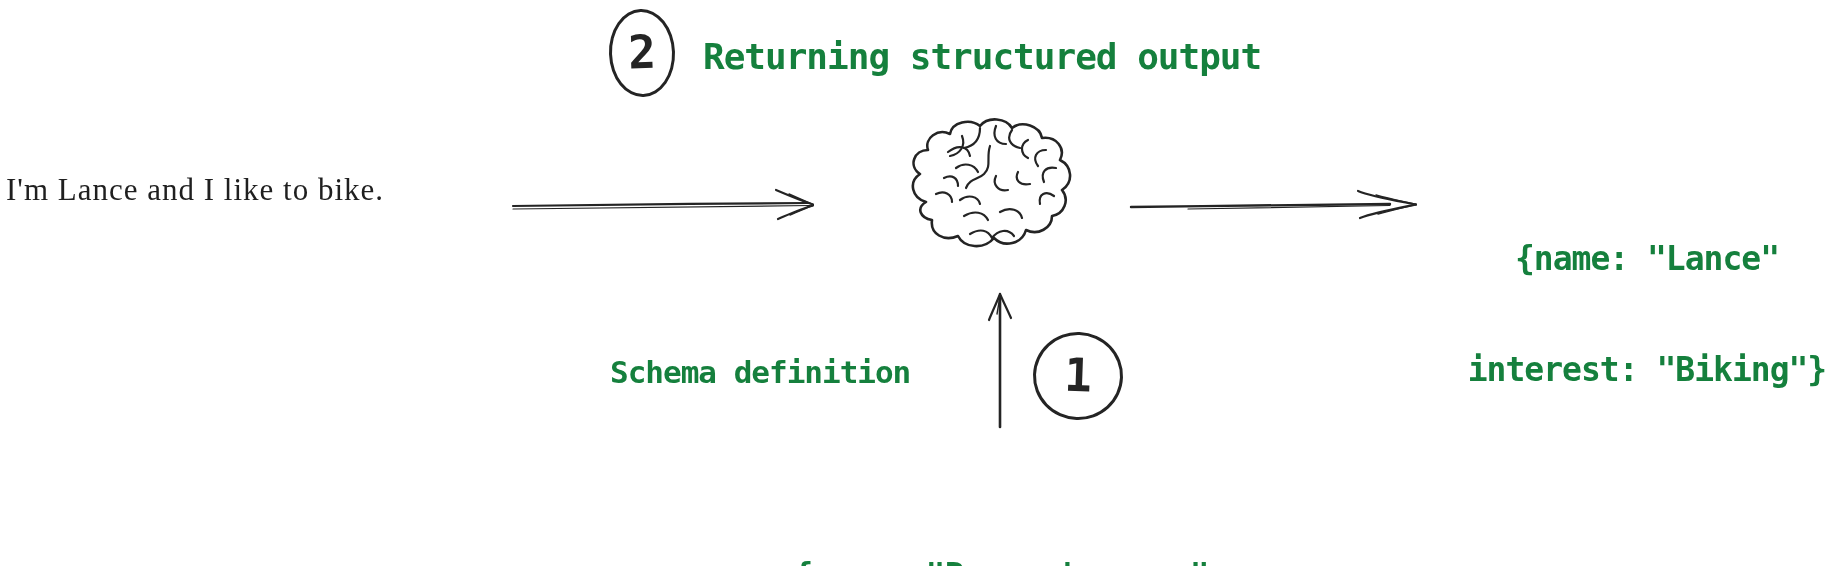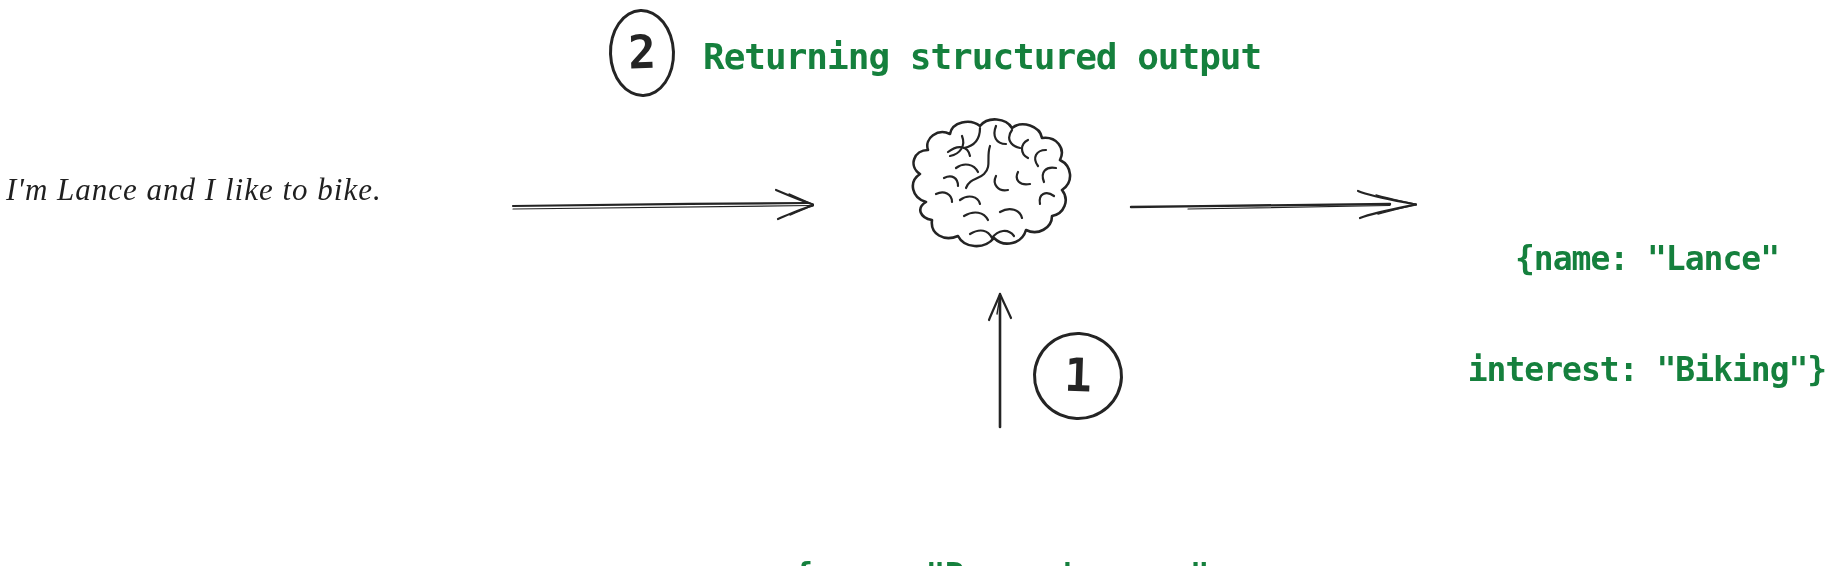--- a/index.html
+++ b/index.html
@@ -38,21 +38,21 @@
     font-size:36px;font-weight:700;line-height:42px;letter-spacing:-1px;
   }
   #label-1{
     left:610px;top:352px;
     font-size:31px;font-weight:600;line-height:40px;letter-spacing:-1px;
   }
   
   #input-text{
     left:6px;top:168px;
     font-family:cursive;
-    font-style:italic;font-weight:500;
+    font-weight:500;
     font-size:31px;line-height:44px;letter-spacing:1px;
     color:#1f1f1f;white-space:pre;
   }
   
   .codeblock{
     text-align:center;
     font-size:33px;font-weight:600;line-height:37px;letter-spacing:-1px;
   }
   #output-block{left:1447px;top:166px;width:400px;}
   #schema-block{left:651px;top:478px;width:700px;line-height:39px;}
@@ -115,20 +115,21 @@
     <path class="ink" stroke-width="2.2" d="M232,34 C247,28 276,23 288,20.5"></path>
     <path class="ink" stroke-width="1.4" d="M248,11 C262,15 280,18.5 288,20.5"></path>
     <path class="ink" stroke-width="1.4" d="M250,30 C264,26 280,22.5 288,20.5"></path>
   </svg>
 
   <div id="output-block" class="abs mono codeblock">
     <div>{name: "Lance"</div>
     <div>interest: "Biking"}</div>
   </div>
 
+  <div id="label-1" class="abs mono">Schema definition</div>
 
   <svg class="abs" style="left:984px;top:288px;" width="32" height="142" viewBox="0 0 32 142">
     <path class="ink" stroke-width="2.6" d="M16,139 L16,8"></path>
     <path class="ink" stroke-width="2.2" d="M5,32 C9,22 13,14 16,6"></path>
     <path class="ink" stroke-width="2.2" d="M27,30 C23,21 19,13 16,6"></path>
     <path class="ink" stroke-width="1.4" d="M13,26 C14.5,18 15.5,11 16,6"></path>
   </svg>
 
   <div id="badge-1" class="abs badge">
     <span>1</span>

